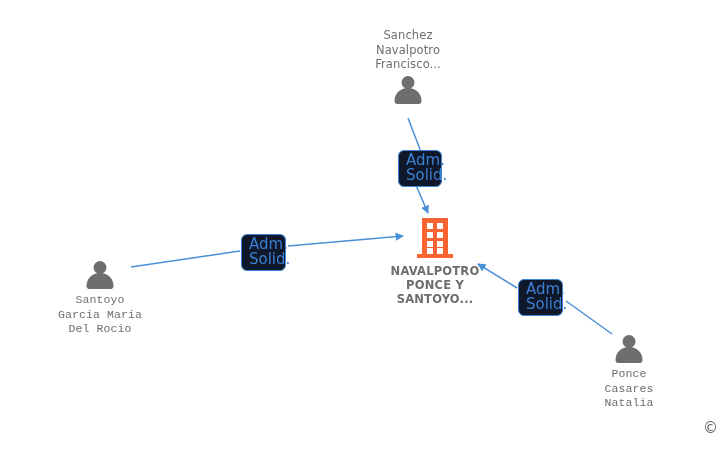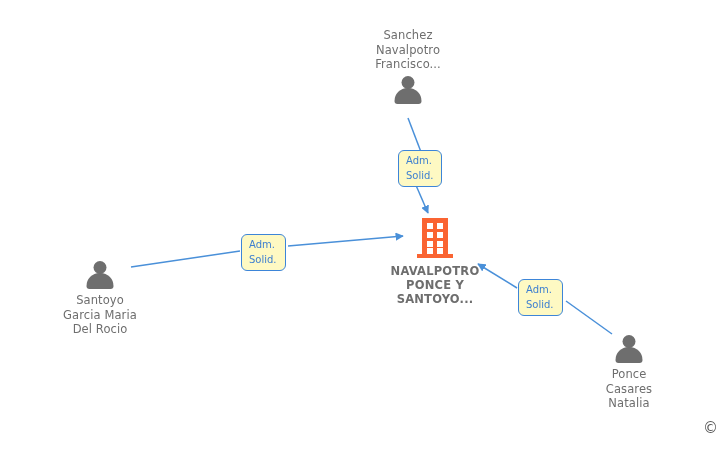--- a/index.html
+++ b/index.html
@@ -70,20 +70,21 @@
     line-height: 14.5px;
     color: #6e6e6e;
     letter-spacing: 0.1px;
     white-space: pre-line;
   }
   .person-label.above {
     margin-bottom: 4px;
   }
   .person-label.below {
     margin-top: 4px;
+    font-family: Liberation Mono, monospace;
   }
 
   
   .company-node {
     position: absolute;
     width: 160px;
     text-align: center;
   }
   .building-icon {
     width: 38px;
@@ -99,23 +100,23 @@
     font-weight: bold;
     letter-spacing: 0.2px;
     white-space: pre-line;
   }
 
   
   .edge-chip {
     position: absolute;
     border: 1.5px solid #3d85d8;
     border-radius: 6px;
-    background: #fef9c3;
+    background: #0f172a;
     color: #3d7fd0;
-    font-size: 10px;
+    font-size: 15px;
     line-height: 15px;
     text-align: left;
     padding: 2px 7px 3px 7px;
     box-sizing: border-box;
     white-space: pre-line;
   }
 
   
   .watermark {
     position: absolute;

